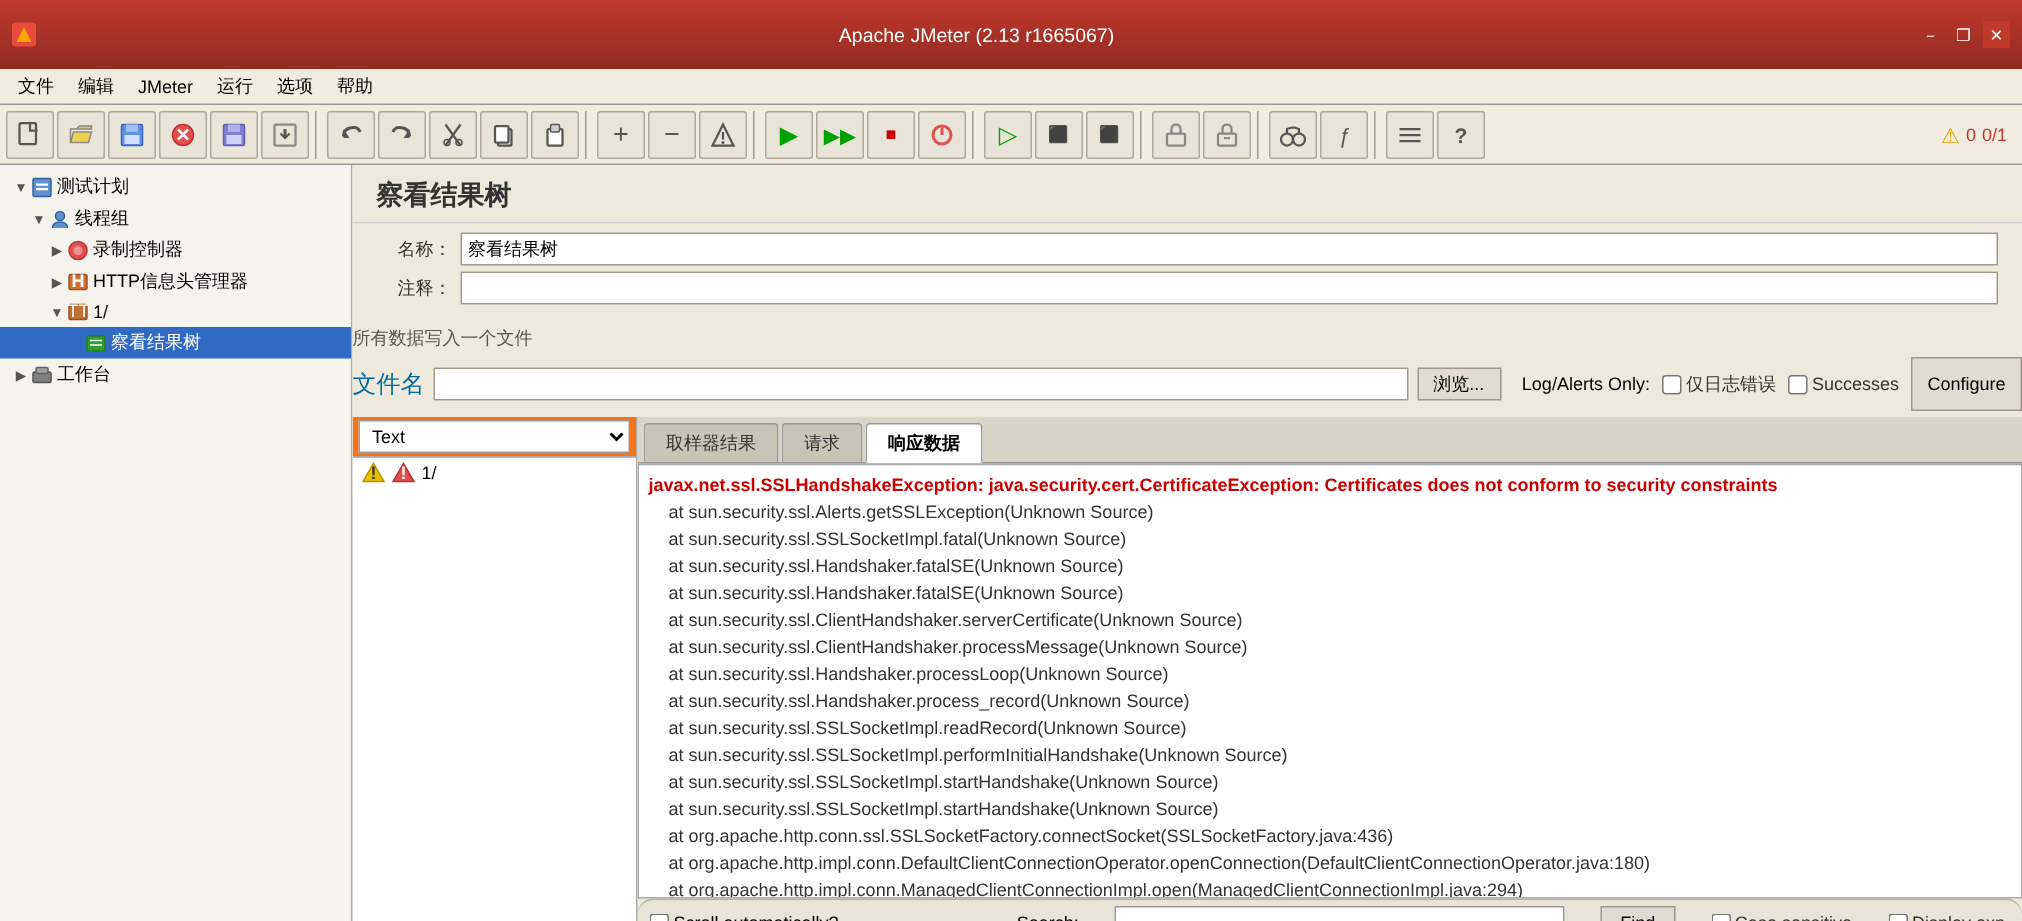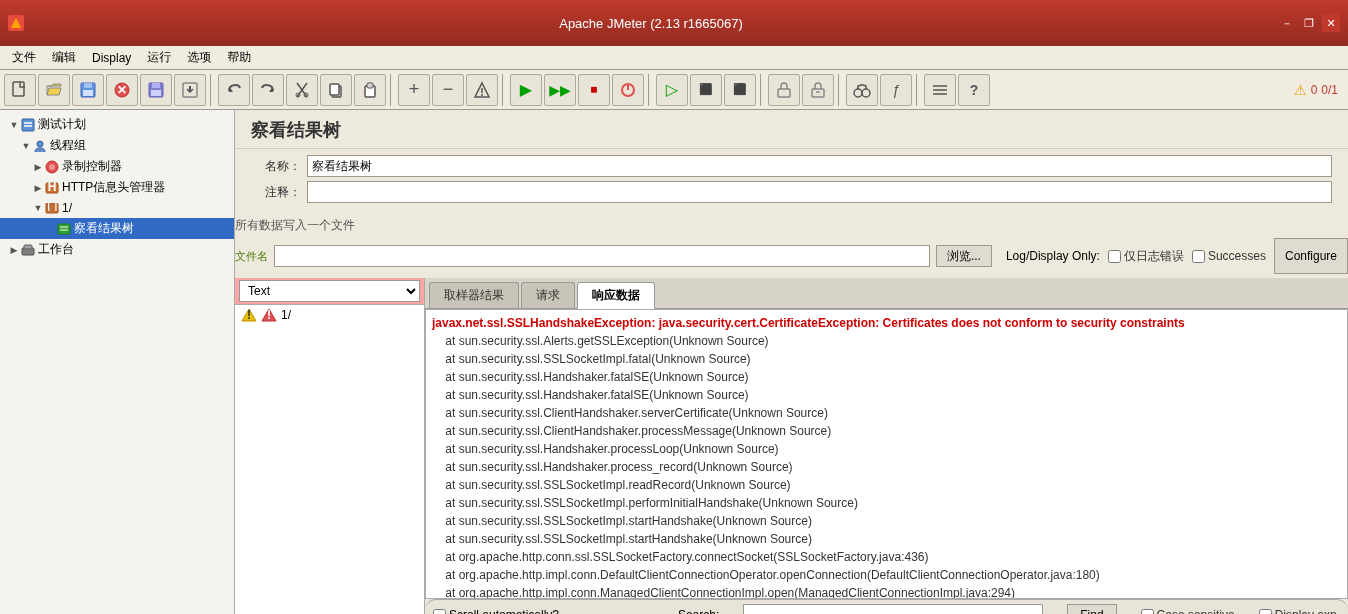--- a/index.html
+++ b/index.html
@@ -143,21 +143,21 @@
     .file-section-title {
       font-size: 12px;
       color: #555;
       margin-bottom: 4px;
     }
     .file-row {
       display: flex;
       align-items: center;
       gap: 6px;
     }
-    .file-label { font-size: 11px; color: #4d7c0f; }
+    .file-label { font-size: 16px; color: #0369a1; }
     .file-input {
       flex: 1;
       height: 22px;
       border: 1px solid #a0968a;
       background: white;
       padding: 2px 4px;
     }
     .file-btn {
       height: 22px;
       padding: 0 10px;
@@ -226,21 +226,21 @@
     .result-list {
       width: 190px;
       background: white;
       border-right: 1px solid #aaa;
       overflow-y: auto;
       position: relative;
     }
     .result-list-header {
       display: flex;
       align-items: center;
-      background: #fca5a5;
+      background: #f97316;
       border-bottom: 1px solid #aaa;
       padding: 2px 4px;
     }
     .result-list-dropdown {
       flex: 1;
       height: 22px;
       border: 1px solid #999;
       background: white;
       font-size: 12px;
       padding: 0 4px;
@@ -322,21 +322,21 @@
   <div class="title-bar-controls">
     <div class="title-ctrl">－</div>
     <div class="title-ctrl">❐</div>
     <div class="title-ctrl" style="background:#c0392b;">✕</div>
   </div>
 </div>
 
 <div class="menu-bar">
   <span class="menu-item">文件</span>
   <span class="menu-item">编辑</span>
-  <span class="menu-item">Display</span>
+  <span class="menu-item">JMeter</span>
   <span class="menu-item">运行</span>
   <span class="menu-item">选项</span>
   <span class="menu-item">帮助</span>
 </div>
 
 <div class="toolbar">
   <div class="tb-btn" title="新建">
     <svg width="18" height="18" viewBox="0 0 18 18">
         <rect x="2" y="1" width="11" height="14" rx="1" fill="none" stroke="#555" stroke-width="1.5"></rect>
         <polyline points="9,1 9,6 14,6" fill="none" stroke="#555" stroke-width="1.5"></polyline>
@@ -577,21 +577,21 @@
       </div>
     </div>
 
     <div class="file-section">
       <div class="file-section-title">所有数据写入一个文件</div>
       <div class="file-row">
         <span class="file-label">文件名</span>
         <input class="file-input" type="text" value="" style="">
         <button class="file-btn">浏览...</button>
         <div class="log-display-area">
-          <span>Log/Display Only:</span>
+          <span>Log/Alerts Only:</span>
           <label class="checkbox-label">
             <input type="checkbox" style="">
             <span>仅日志错误</span>
           </label>
           <label class="checkbox-label">
             <input type="checkbox" style="">
             <span>Successes</span>
           </label>
           <button class="configure-btn">Configure</button>
         </div>

